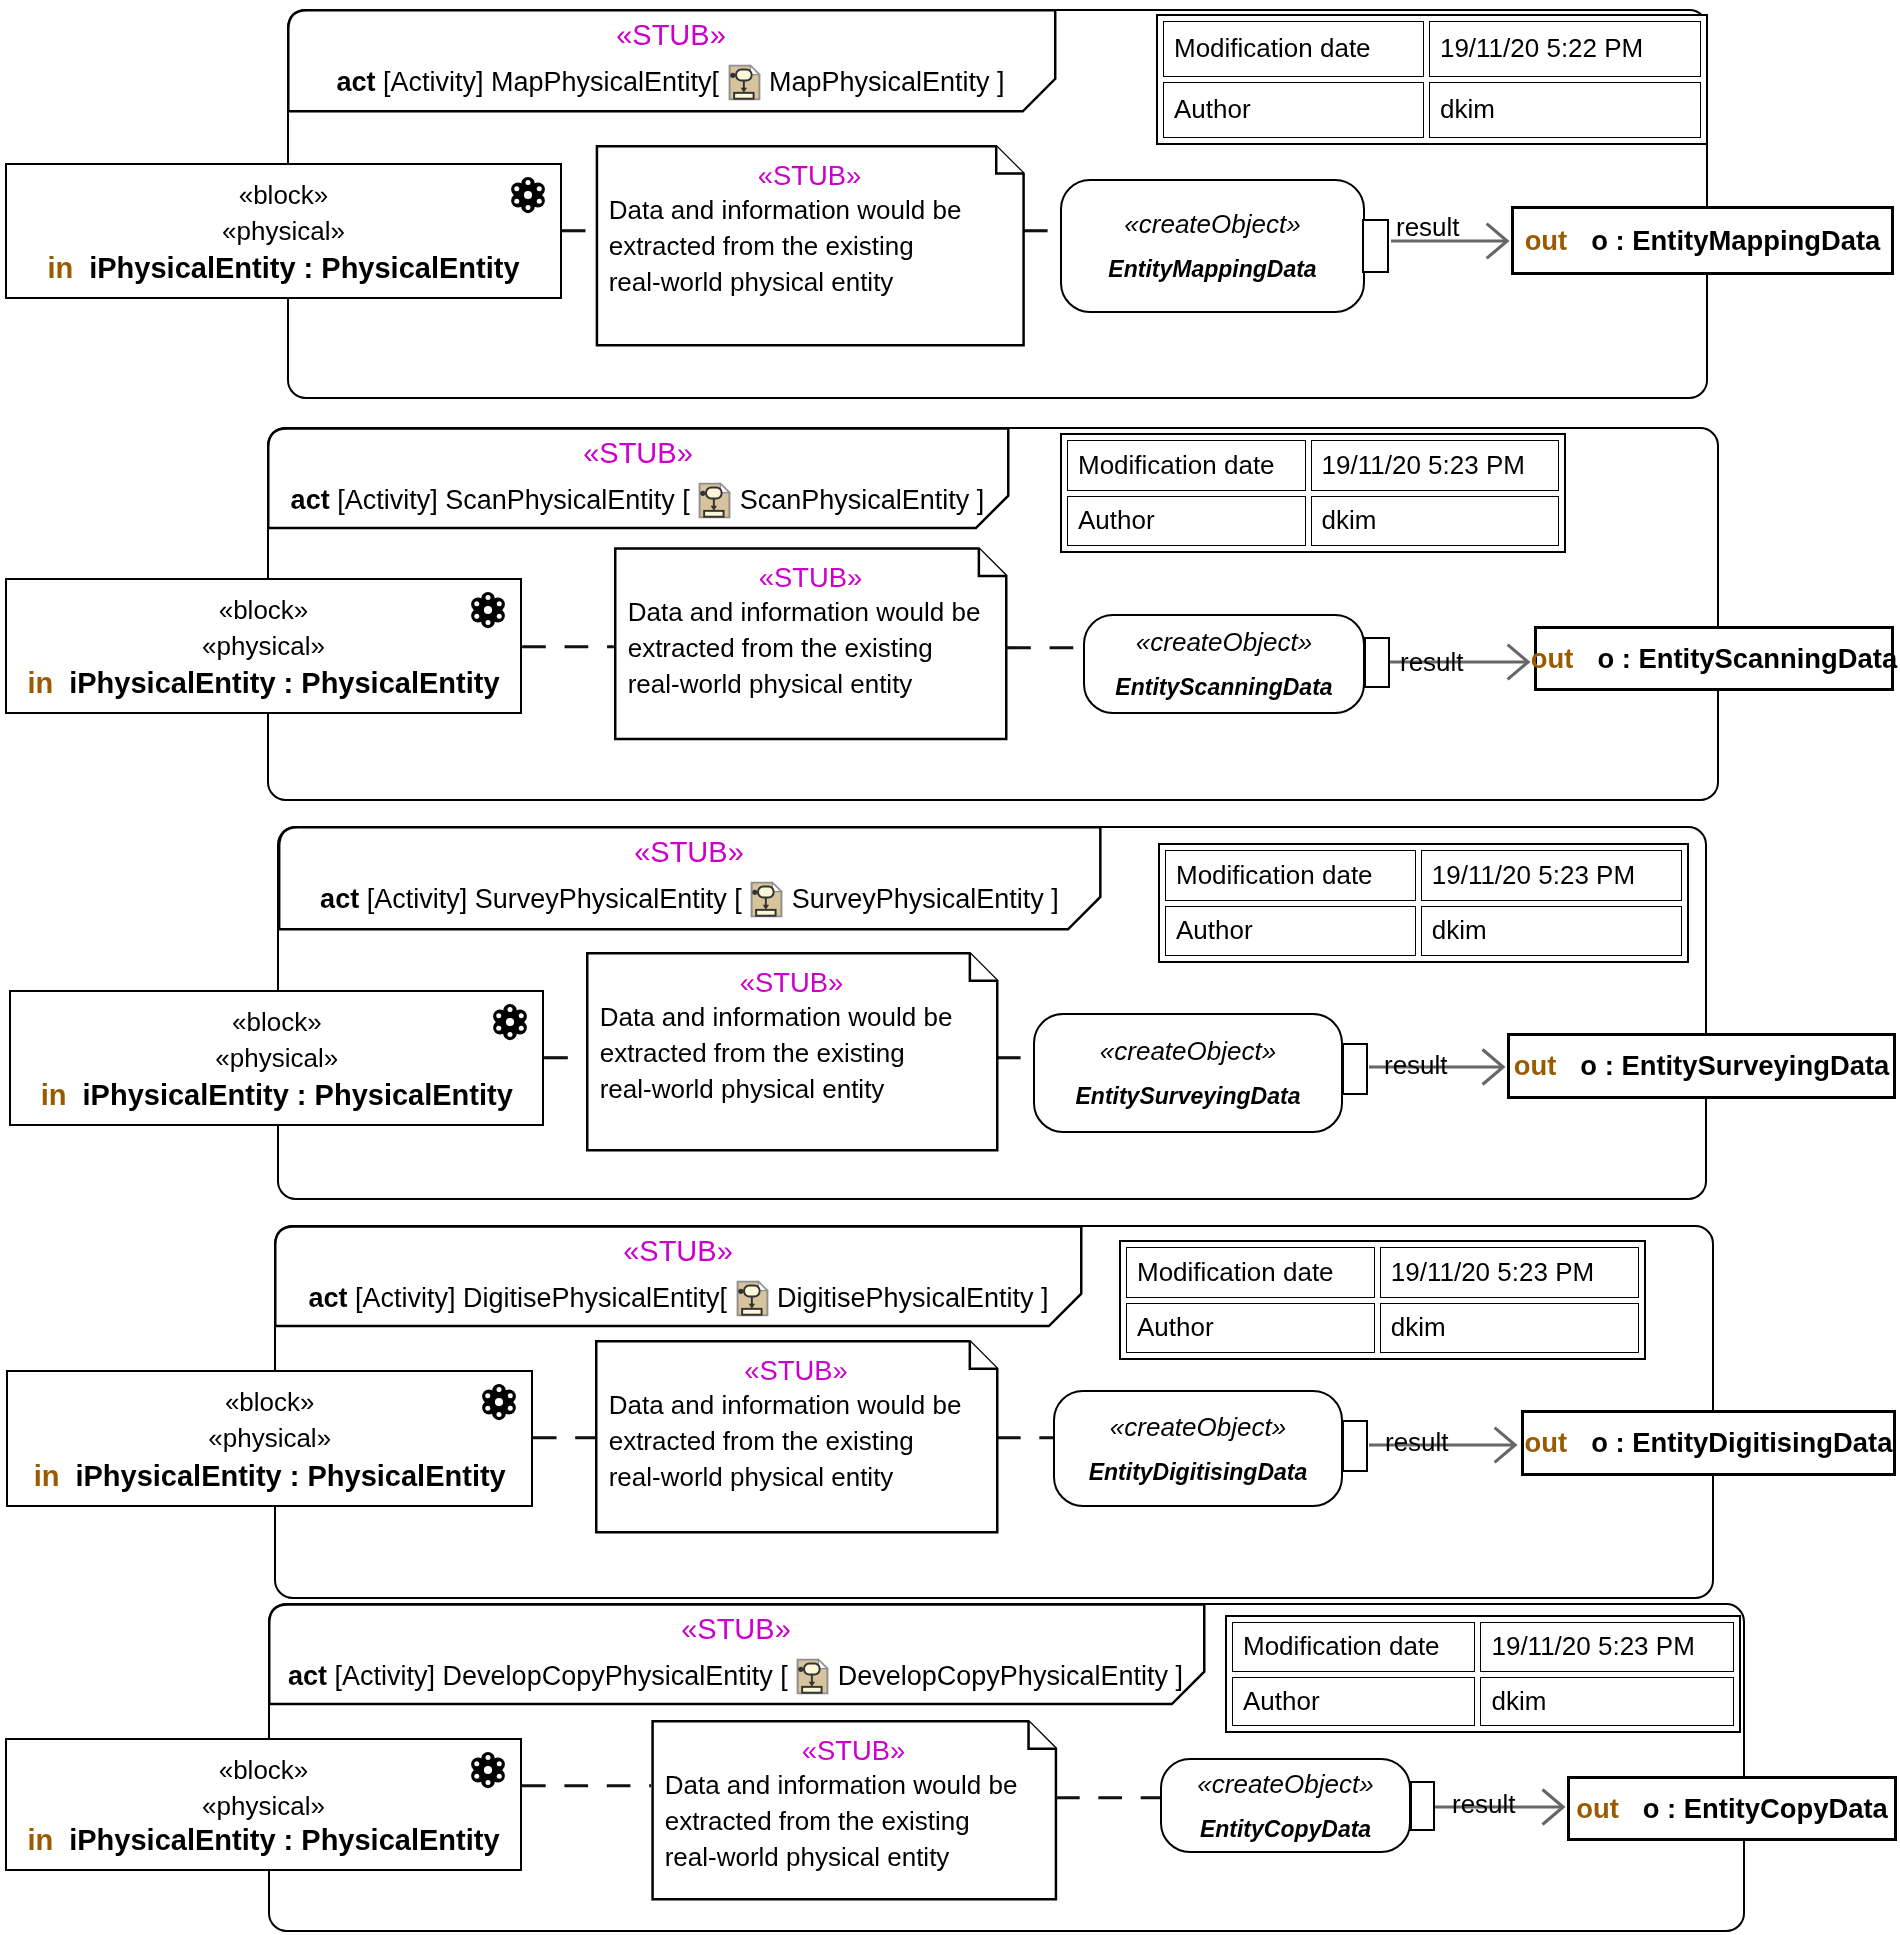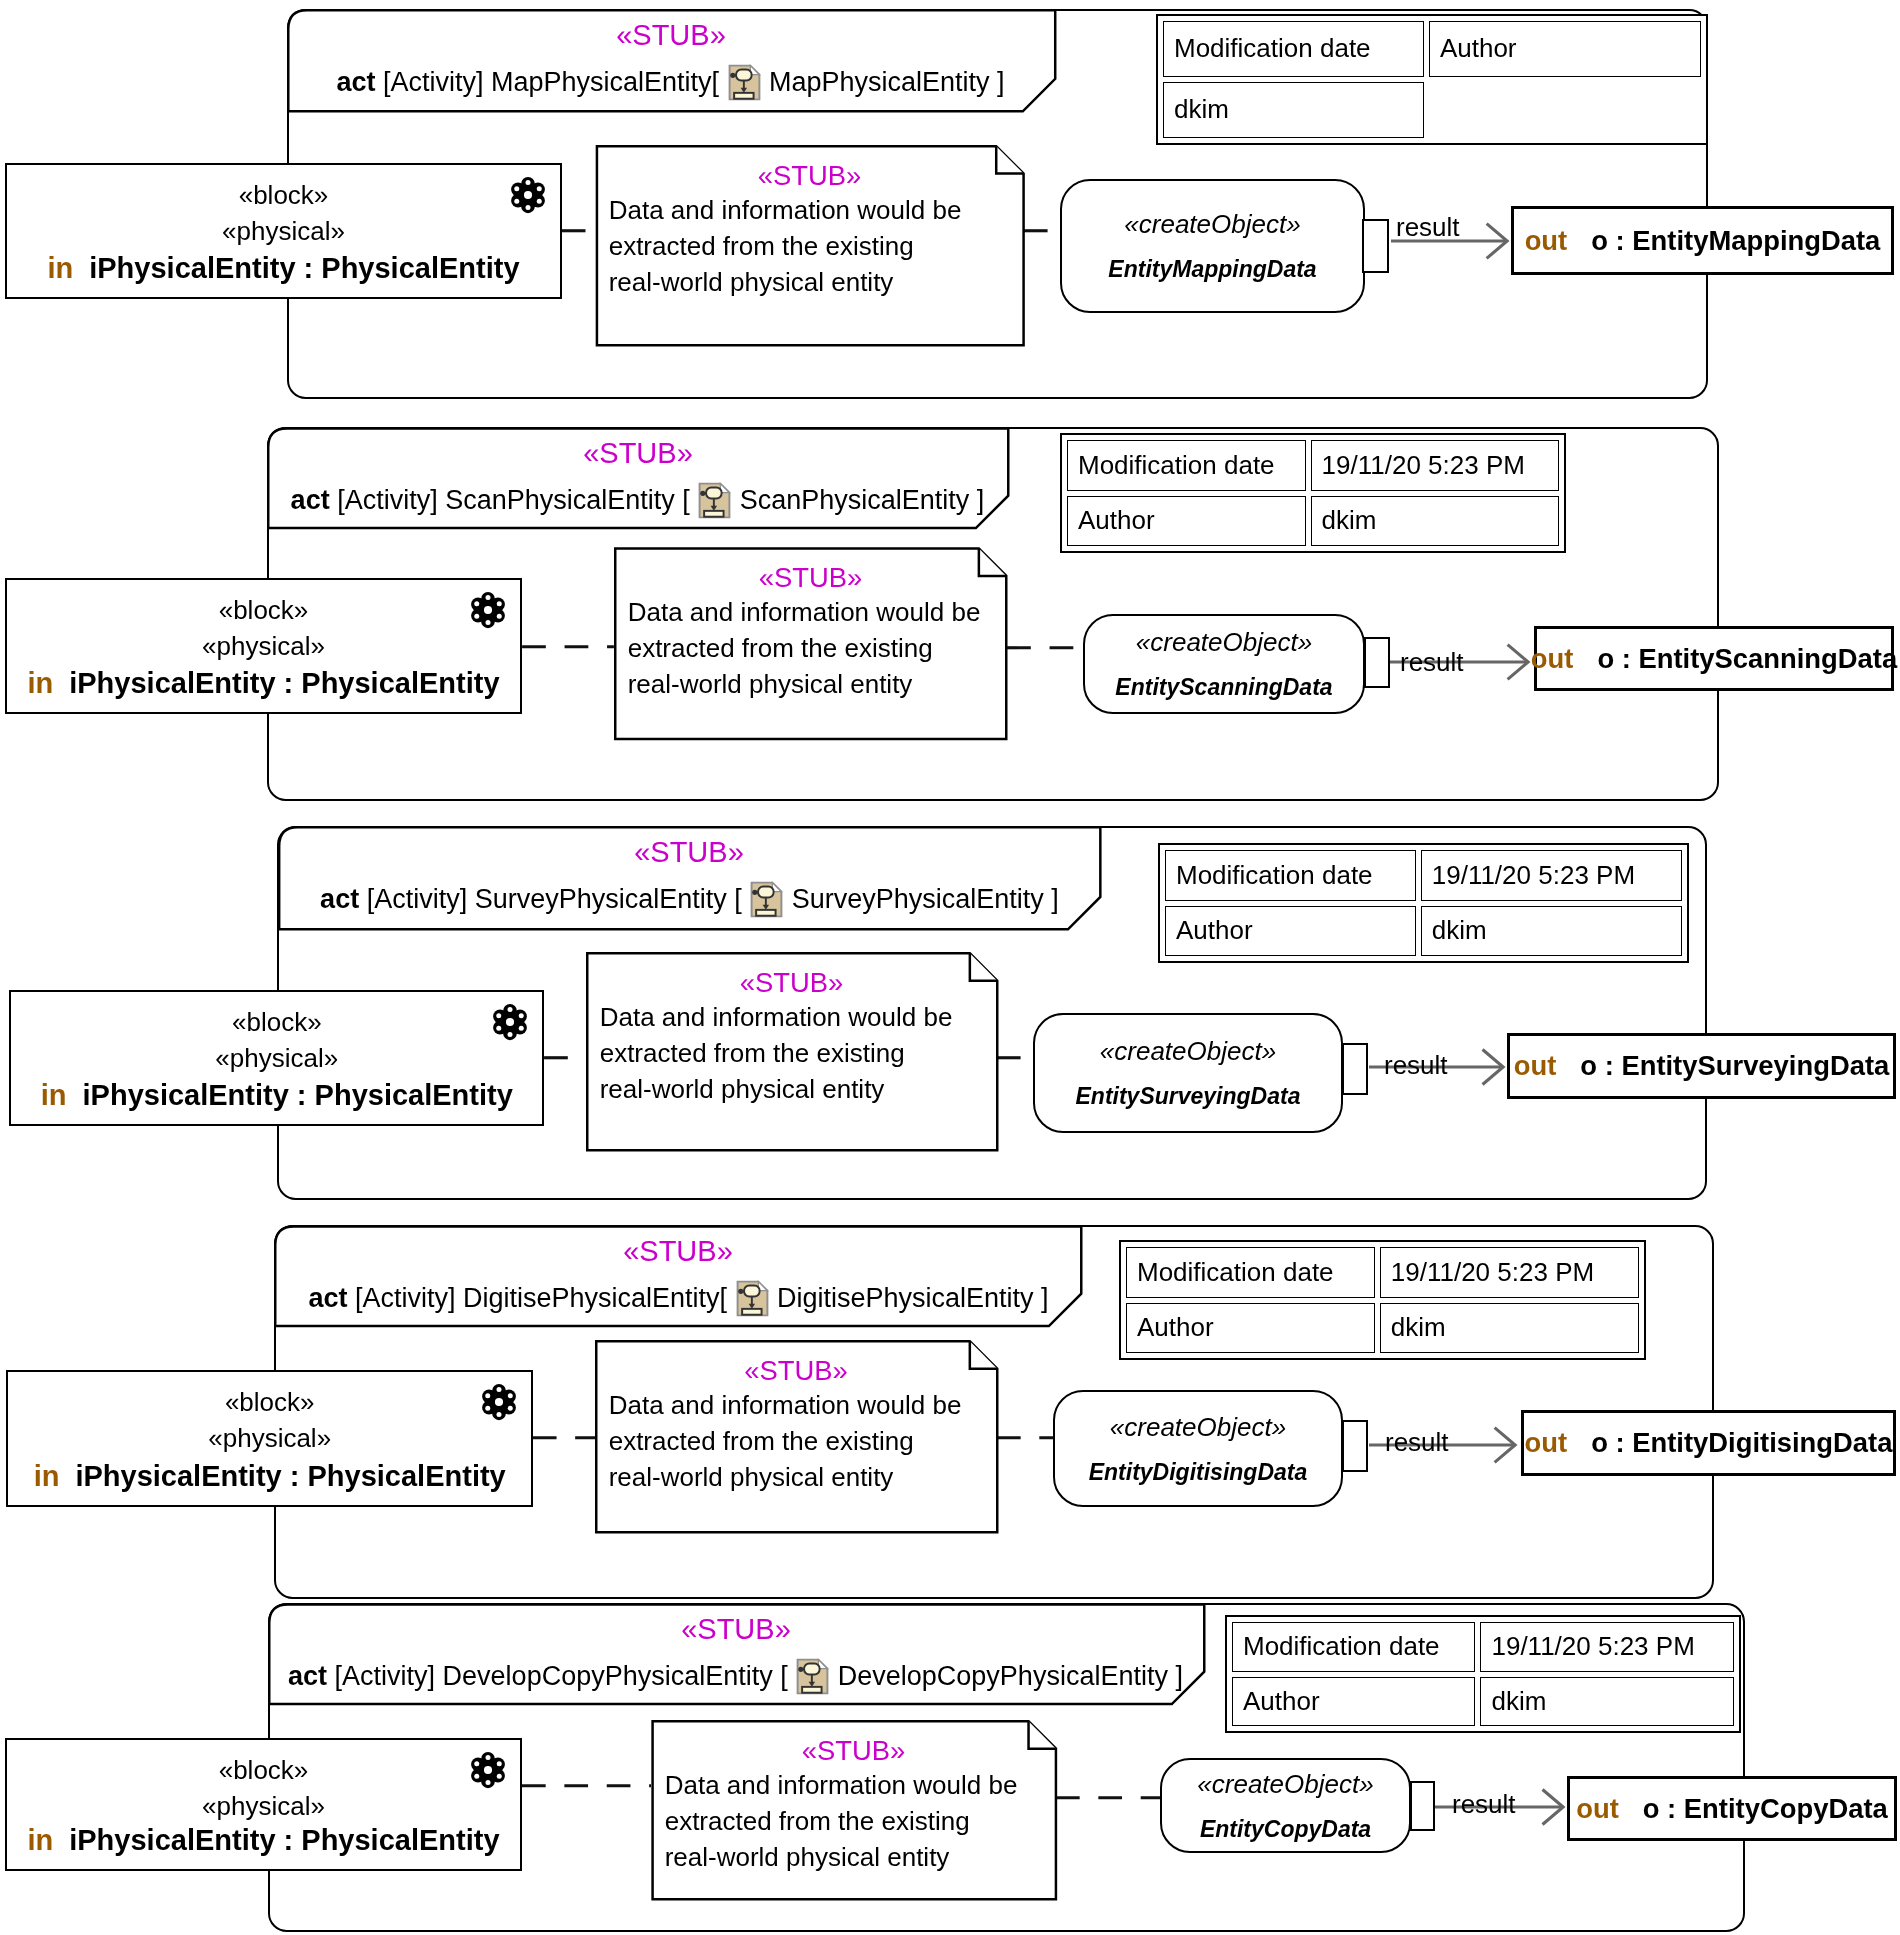--- a/index.html
+++ b/index.html
@@ -60,20 +60,21 @@
         <rect x="14" y="10" width="24" height="17" rx="8" fill="#FBF6D8" stroke="#333333" stroke-width="3"></rect>
         <line x1="26" y1="27" x2="26" y2="39" stroke="#333333" stroke-width="3"></line>
         <path d="M21,38 L31,38 L26,46 Z" fill="#333333"></path>
         <rect x="11" y="46" width="30" height="9" fill="#FBF6D8" stroke="#333333" stroke-width="3"></rect>
       </svg>
       <span>MapPhysicalEntity ]</span>
     </div>
 
     <div class="abs tablebox" style="left: 1156px; top: 13.7px; width: 552px; height: 131px;">
       <div class="cell">Modification date</div>
+      <div class="cell">19/11/20 5:22 PM</div>
       <div class="cell">Author</div>
       <div class="cell">dkim</div>
     </div>
 
     <div class="abs block" style="left: 5px; top: 163px; width: 557px; height: 136px;">
       <div class="st">«block»</div>
       <div class="st">«physical»</div>
       <div class="bname">
         <span class="dir">in</span>
         <span>iPhysicalEntity : PhysicalEntity</span>

